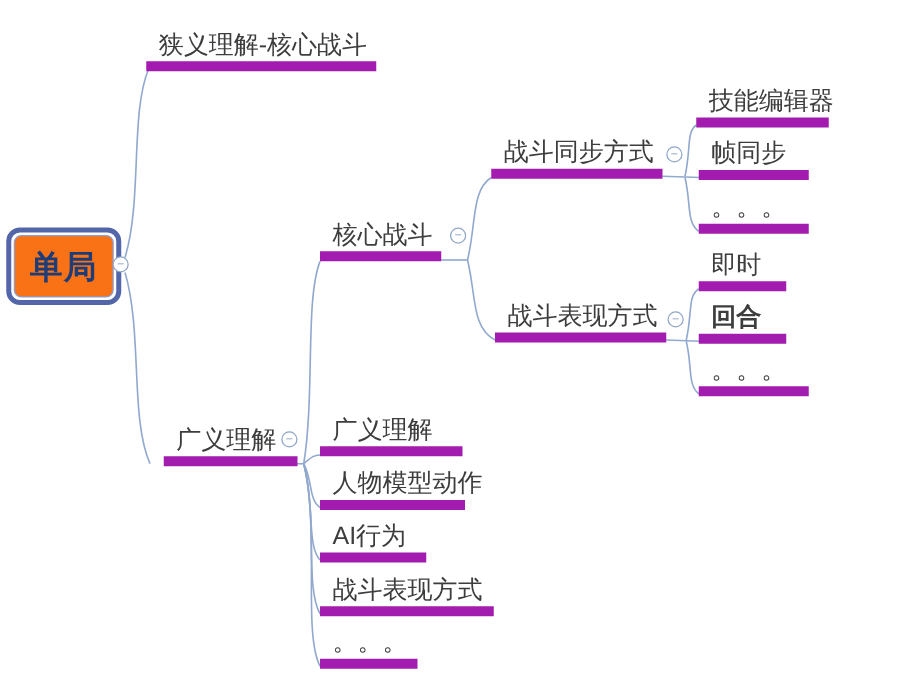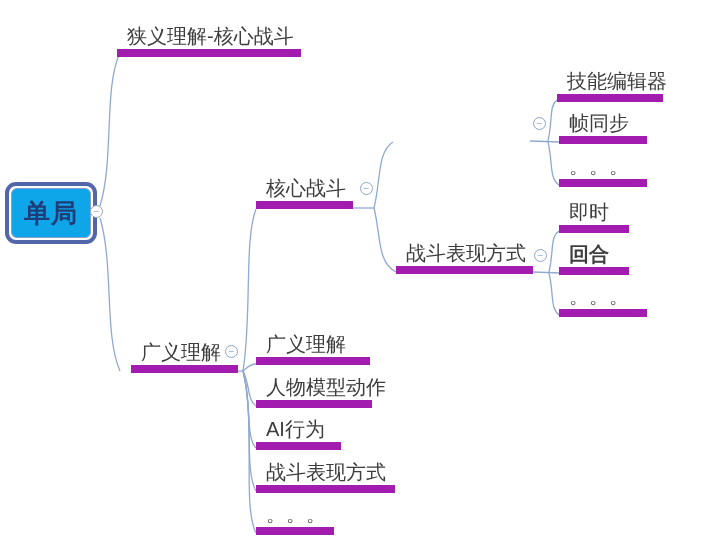--- a/index.html
+++ b/index.html
@@ -27,21 +27,21 @@
     box-sizing: border-box;
     border: 4px solid #5366aa;
     border-radius: 11px;
     background: #ffffff;
     padding: 2px;
     z-index: 3;
   }
   .root-inner {
     width: 100%; height: 100%;
     box-sizing: border-box;
-    background: #0ea5e9;
+    background: #f97316;
     border: 1px solid #8b9ed0;
     border-radius: 6px;
     display: flex; align-items: center; justify-content: center;
     font-size: 26px;
     font-weight: 600;
     color: #1e3c78;
     letter-spacing: 1px;
   }
   
   .topic {
@@ -108,20 +108,21 @@
     </g>
   </svg>
 
   <div class="root-node">
     <div class="root-inner">单局</div>
   </div>
 
   <div class="topic" style="left:117px; top:23px;  width:184px;">狭义理解-核心战斗</div>
   <div class="topic" style="left:131px; top:339px; width:107px;">广义理解</div>
   <div class="topic" style="left:256px; top:175px; width:97px;">核心战斗</div>
+  <div class="topic" style="left:393px; top:109px; width:137px;">战斗同步方式</div>
   <div class="topic" style="left:396px; top:240px; width:137px;">战斗表现方式</div>
   <div class="topic" style="left:557px; top:68px;  width:106px;">技能编辑器</div>
   <div class="topic" style="left:559px; top:110px; width:88px;">帧同步</div>
   <div class="topic dots" style="left:559px; top:153px; width:88px;">。。。</div>
   <div class="topic" style="left:559px; top:199px; width:70px;">即时</div>
   <div class="topic" style="left:559px; top:241px; width:70px;font-weight:bold;">回合</div>
   <div class="topic dots" style="left:559px; top:283px; width:88px;">。。。</div>
   <div class="topic" style="left:256px; top:331px; width:114px;">广义理解</div>
   <div class="topic" style="left:256px; top:374px; width:116px;">人物模型动作</div>
   <div class="topic" style="left:256px; top:416px; width:85px;">AI行为</div>

